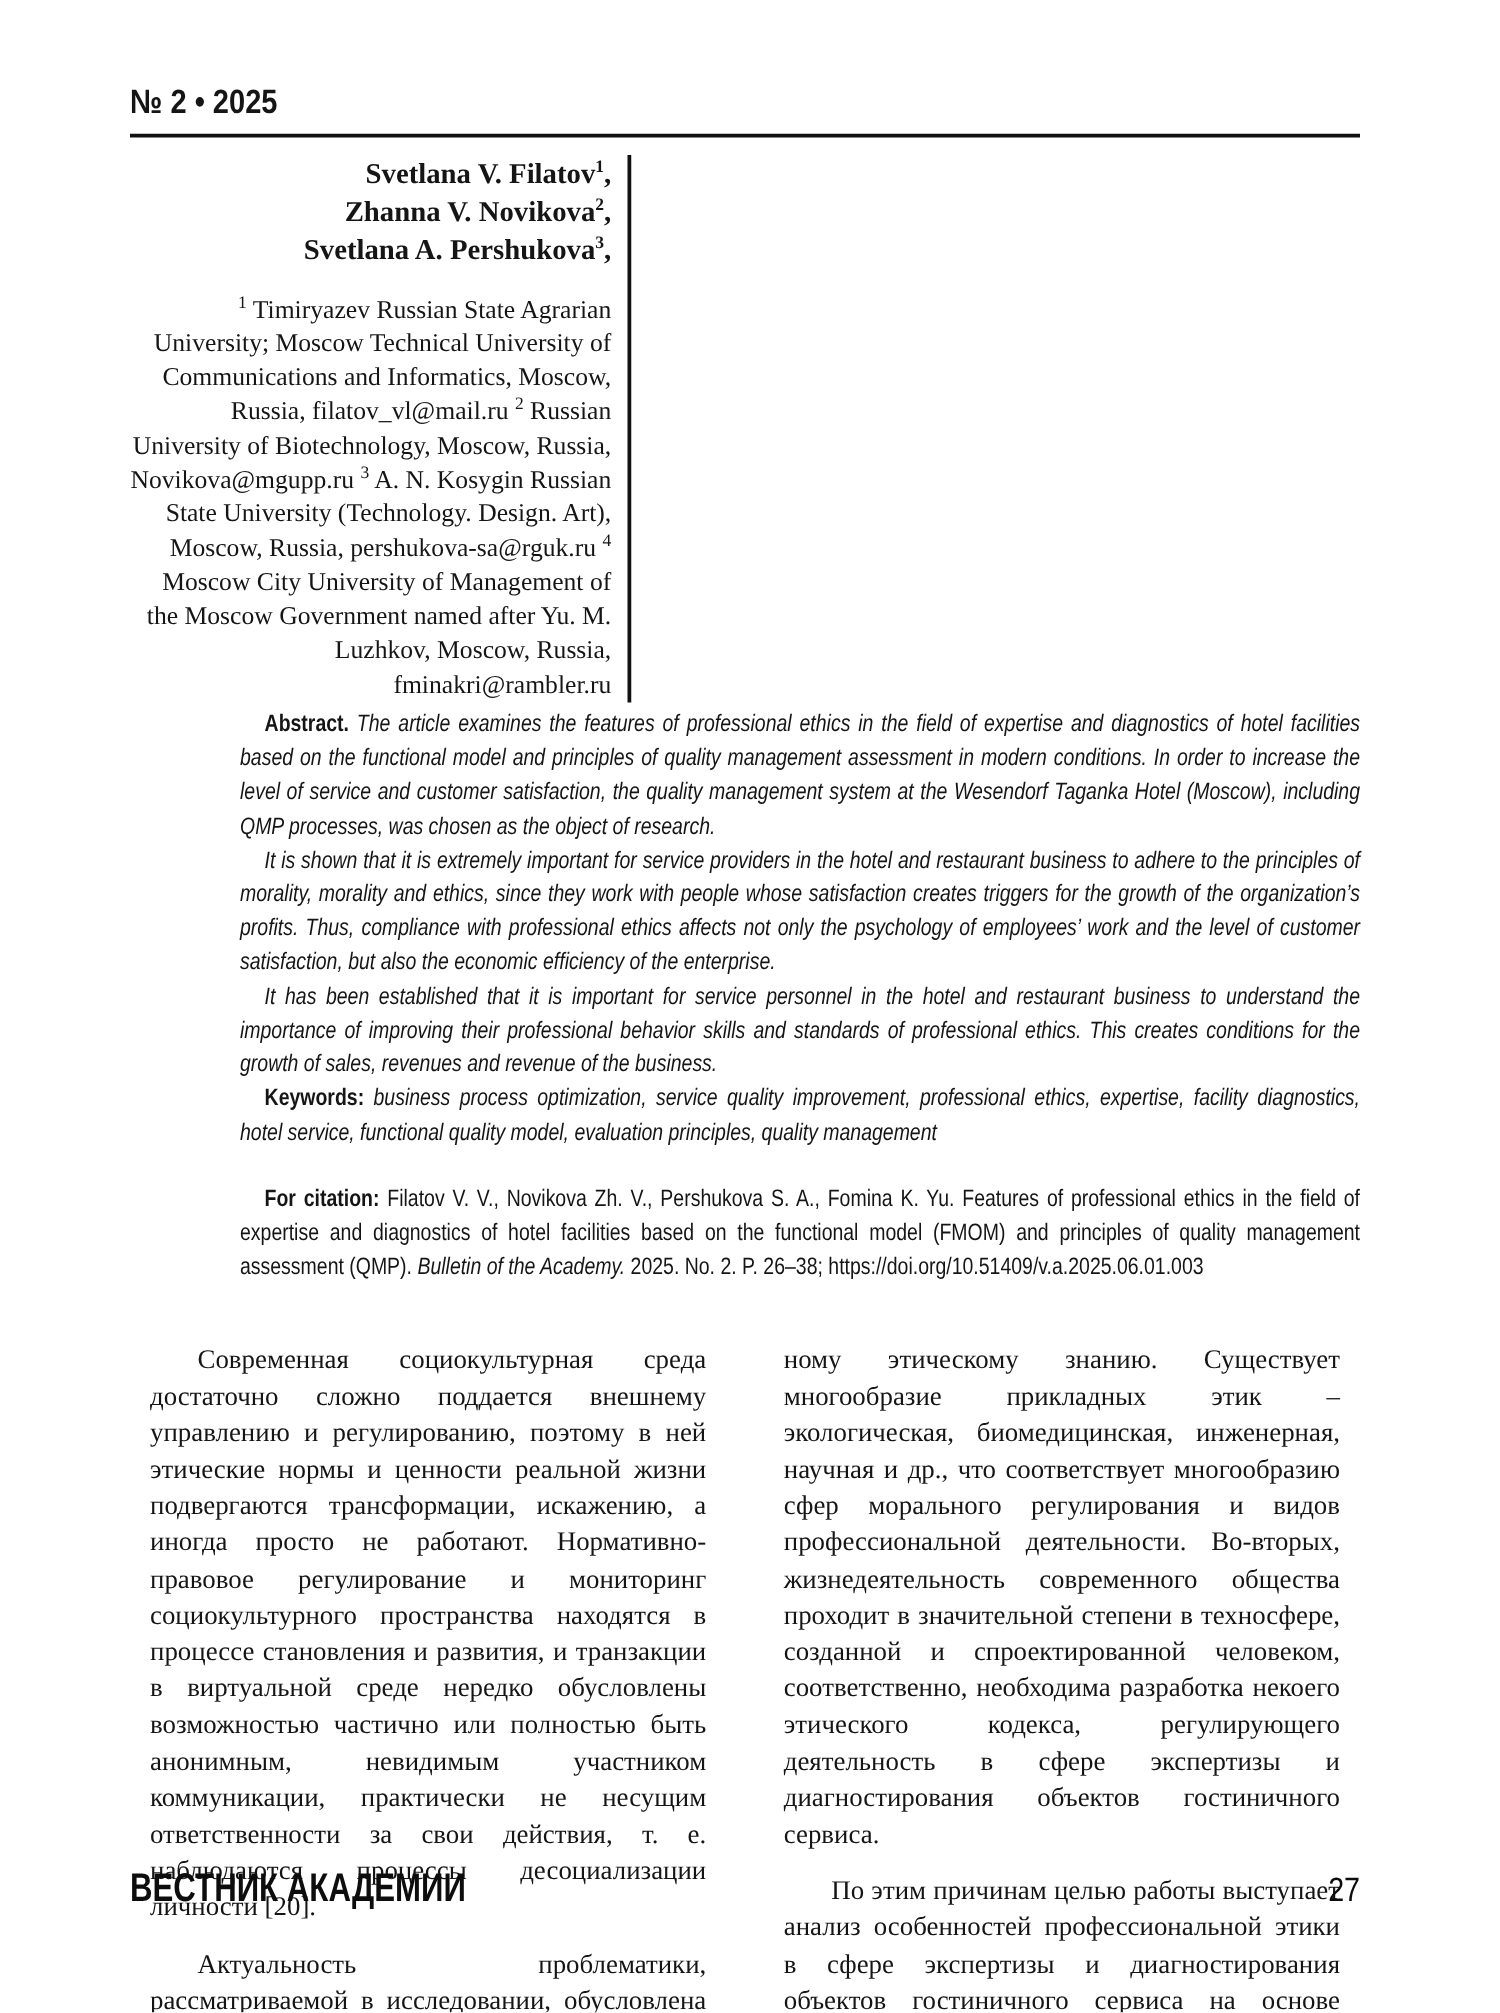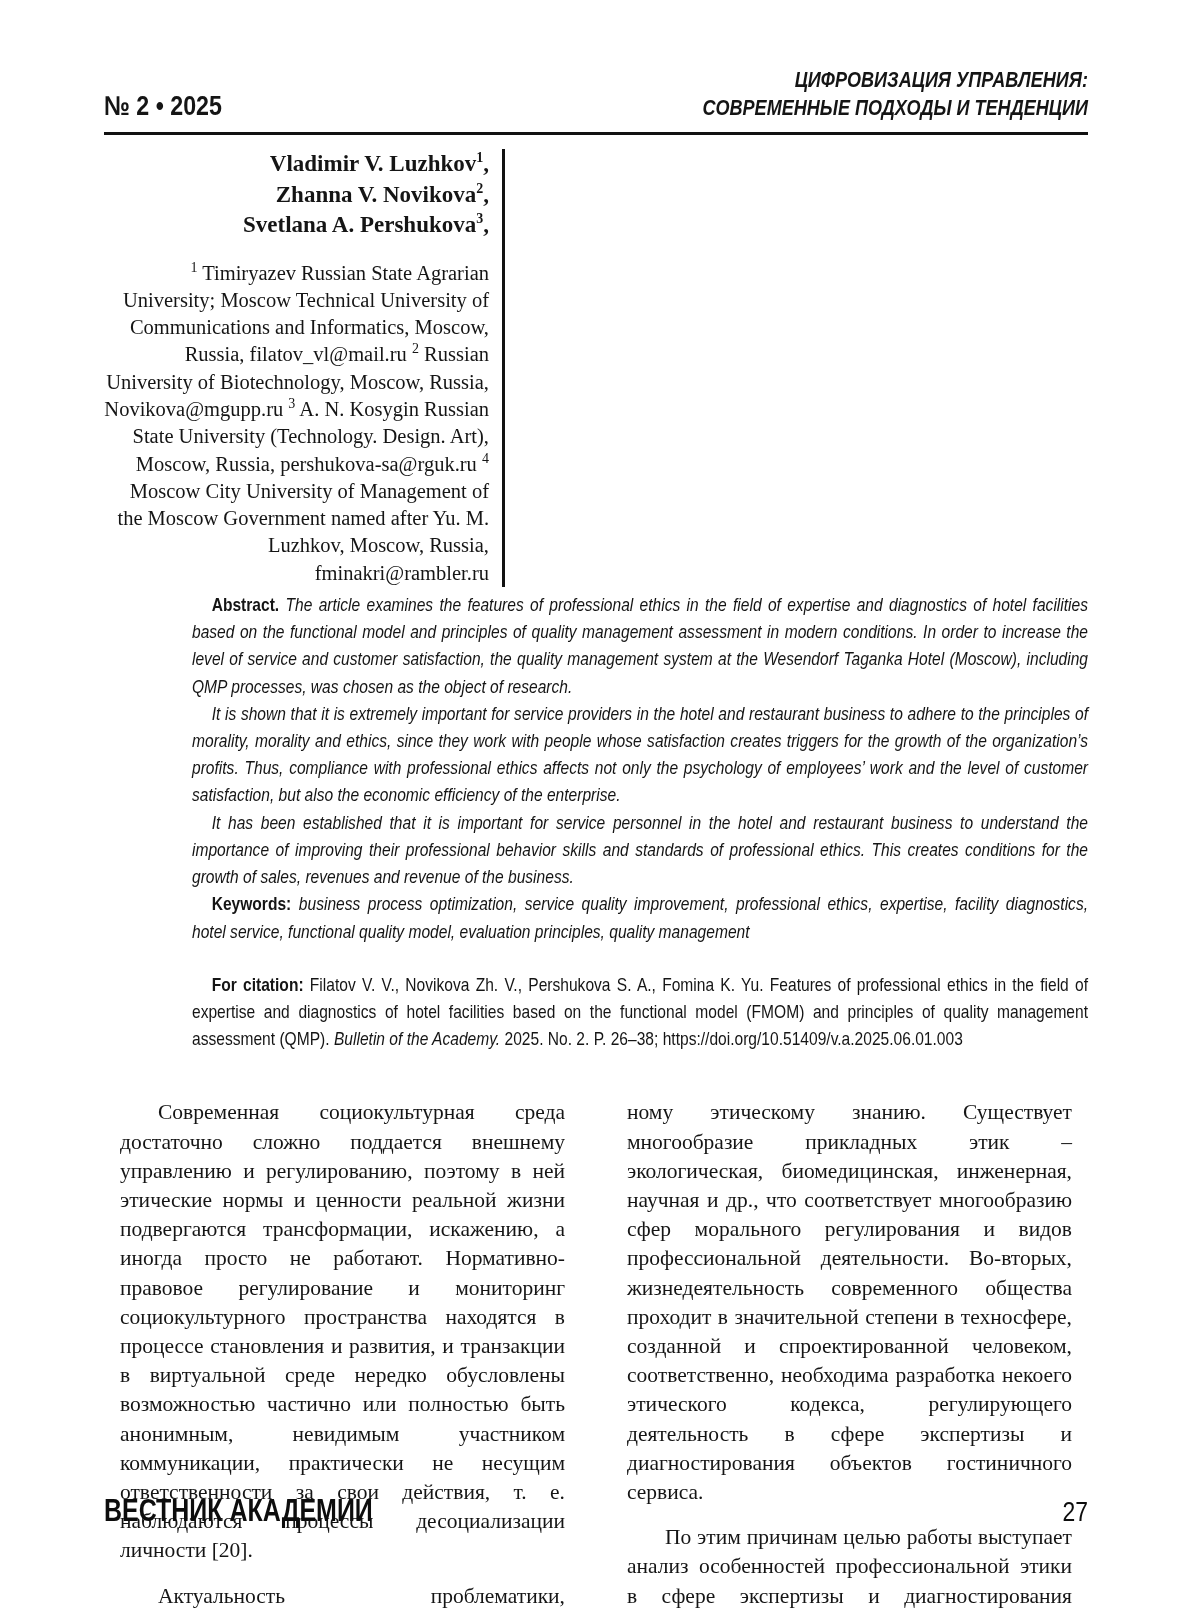--- a/index.html
+++ b/index.html
@@ -160,31 +160,27 @@
     color: #0d0d0d;
   }
 </style>
 </head>
 <body>
 
 <div class="page">
 
   <div class="header">
     <div class="issue">№ 2 • 2025</div>
-    <div class="running-title">
-      <div class="rt-line">ЦИФРОВИЗАЦИЯ УПРАВЛЕНИЯ:</div>
-      <div class="rt-line">СОВРЕМЕННЫЕ ПОДХОДЫ И ТЕНДЕНЦИИ</div>
-    </div>
   </div>
   <div class="header-rule"></div>
 
   <div class="title-block">
     <div class="authors-col">
       <div class="author-names">
-        <div class="author"><span>Vladimir V. Luzhkov</span><sup>1</sup><span>,</span></div>
+        <div class="author"><span>Svetlana V. Filatov</span><sup>1</sup><span>,</span></div>
         <div class="author"><span>Zhanna V. Novikova</span><sup>2</sup><span>,</span></div>
         <div class="author"><span>Svetlana A. Pershukova</span><sup>3</sup><span>,</span></div>
       </div>
       <div class="affiliations">
         <span class="affiliation"><sup>1</sup><span> Timiryazev Russian State Agrarian University; Moscow Technical University of Communications and Informatics, Moscow, Russia, filatov_vl@mail.ru</span></span>
         <span class="affiliation"><sup>2</sup><span> Russian University of Biotechnology, Moscow, Russia, Novikova@mgupp.ru</span></span>
         <span class="affiliation"><sup>3</sup><span> A. N. Kosygin Russian State University (Technology. Design. Art), Moscow, Russia, pershukova-sa@rguk.ru</span></span>
         <span class="affiliation"><sup>4</sup><span> Moscow City University of Management of the Moscow Government named after Yu. M. Luzhkov, Moscow, Russia, fminakri@rambler.ru</span></span>
       </div>
     </div>

